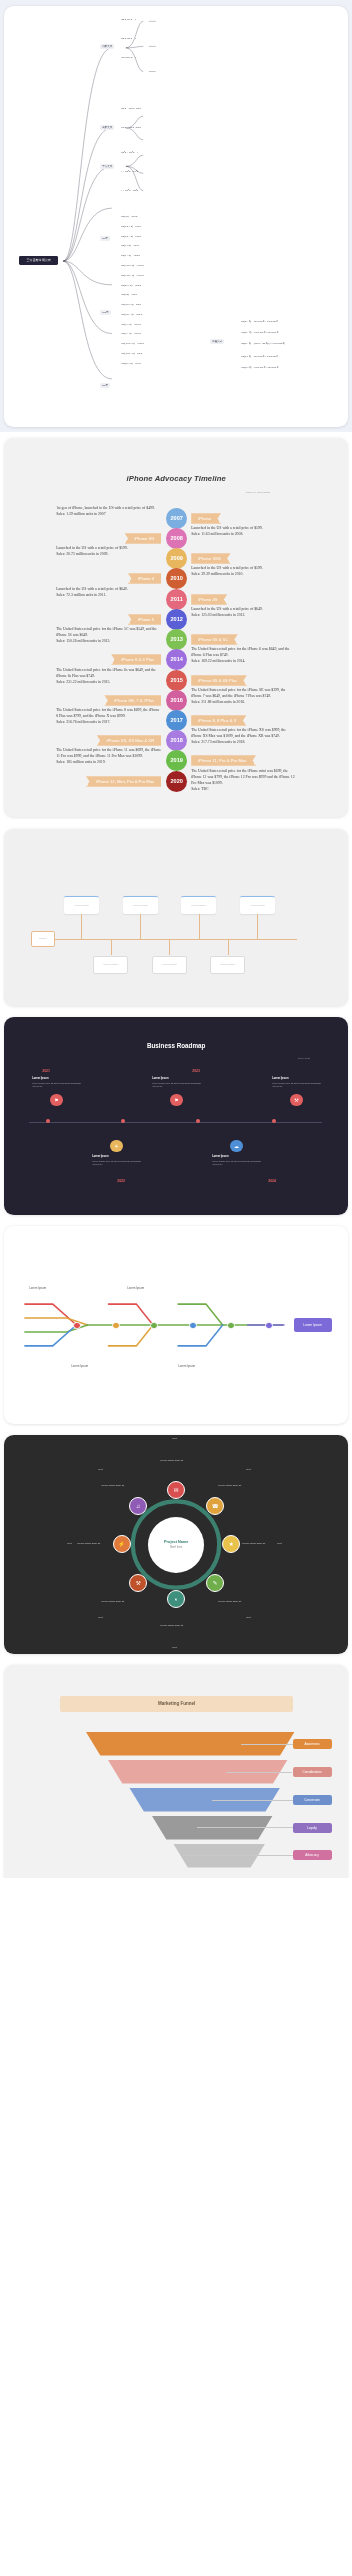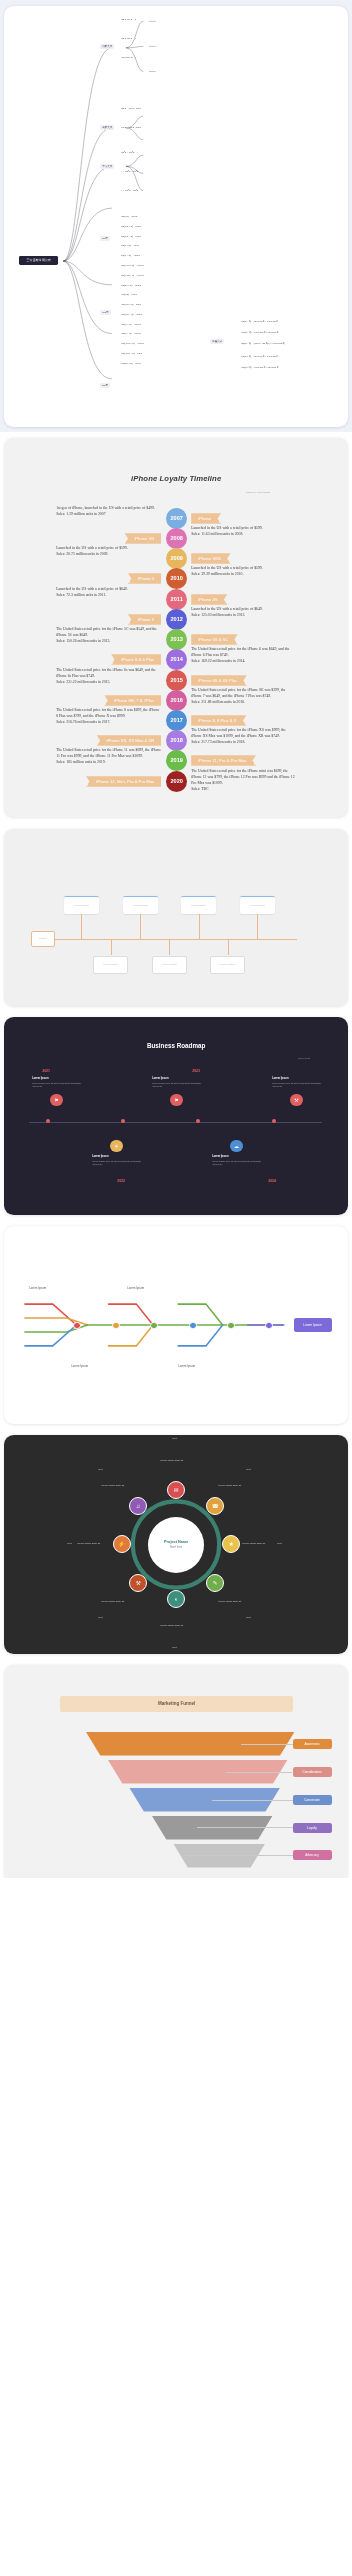--- a/index.html
+++ b/index.html
@@ -260,21 +260,21 @@
     <div class="mm-leaf" style="left:237px;top:314px">sin(α + β) = sin α cos β + cos α sin β</div>
     <div class="mm-leaf" style="left:237px;top:325px">cos(α + β) = cos α cos β − sin α sin β</div>
     <div class="mm-leaf" style="left:237px;top:336px">tan(α + β) = (tan α + tan β)/(1 − tan α tan β)</div>
     <div class="mm-leaf" style="left:237px;top:349px">sin(α − β) = sin α cos β − cos α sin β</div>
     <div class="mm-leaf" style="left:237px;top:360px">cos(α − β) = cos α cos β + sin α sin β</div>
   </div>
 </div>
 
 <div class="panel" id="panel-iphone">
   <div class="ip-card">
-    <div class="ip-title">iPhone Loyalty Timeline</div>
+    <div class="ip-title">iPhone Advocacy Timeline</div>
     <div class="ip-credit">Made by ProcessOn</div>
     <div class="ip-spine"></div>
     <div id="ip-rows">
         <div class="ip-row" style="top: 70px;">
           <div class="ip-dot" style="background: rgb(122, 174, 224); width: 21px; height: 21px; left: 162px; font-size: 5.6px;">2007</div>
           <div class="ip-ribbon right" style="top: 5.6px; height: 10.5px; font-size: 4.2px; left: 187px;">iPhone</div>
           <div class="ip-desc left" style="right: 187px; top: -1.4px; white-space: pre-line;">1st gen of iPhone, launched in the US with a retail price of $499.
 Sales: 1.39 million units in 2007</div>
         </div>
         <div class="ip-row" style="top: 90px;">

